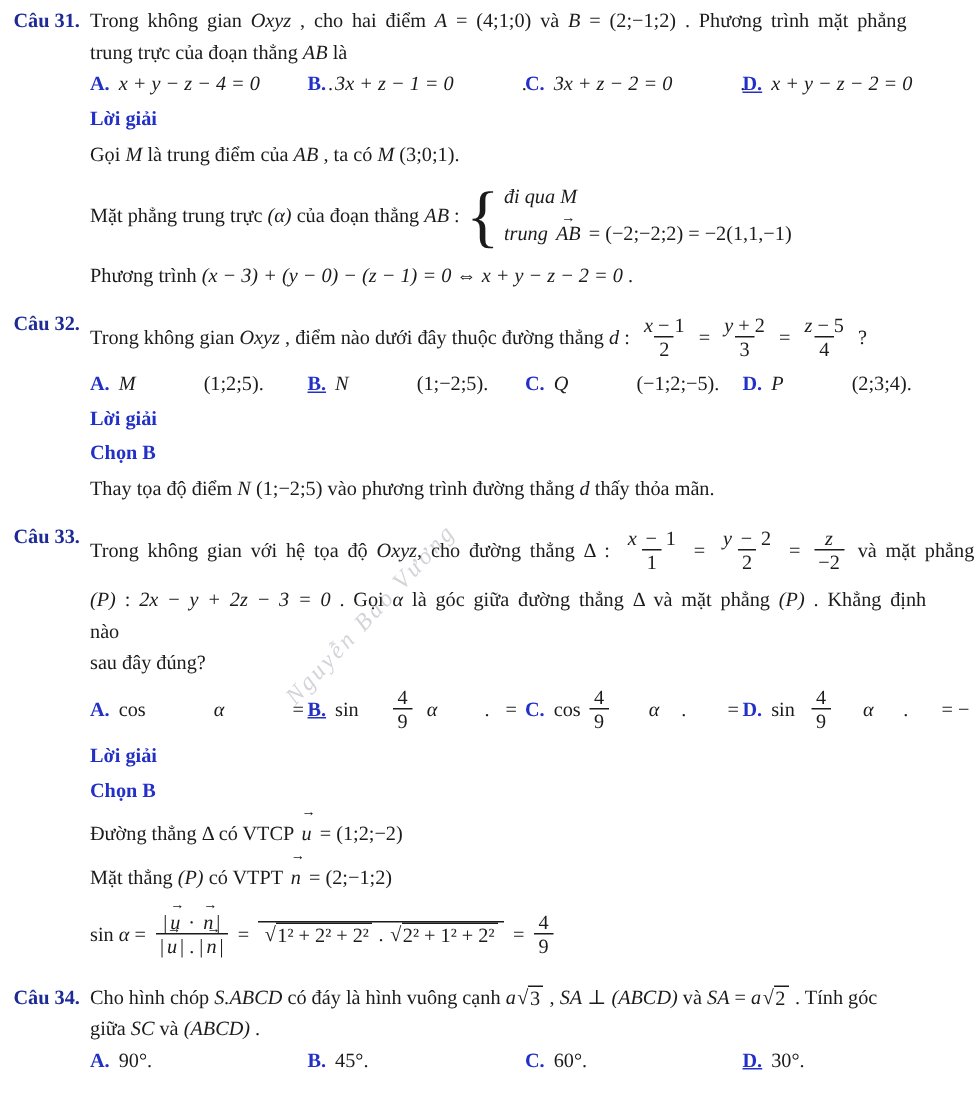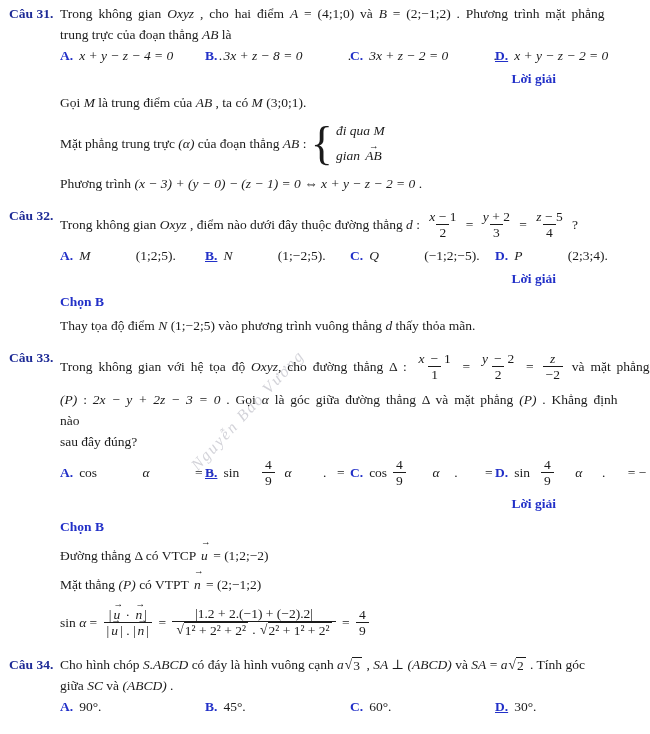--- a/index.html
+++ b/index.html
@@ -32,21 +32,21 @@
   .m { font-style:italic; }
   .fline { display:flex; align-items:center; min-height:40px; flex-wrap:nowrap; }
   .fline .seg { white-space:pre; }
   .answers { display:flex; margin:3px 0 1px; }
   .answers.tall { margin:5px 0 3px; }
   .ans { flex:1; display:flex; align-items:center; min-width:0; }
   .ans-letter { color:var(--accent); font-weight:bold; margin-right:6px; flex:none; }
   .ul { text-decoration:underline; }
   .ans-body { display:inline-flex; align-items:center; white-space:pre;gap:42px; }
   .ans-body .seg { white-space:pre; }
-  .sol-head { text-align:right; color:var(--accent); font-weight:bold; padding-right:84px; margin:5px 0 3px; line-height:20px; }
+  .sol-head { text-align:left; color:var(--accent); font-weight:bold; padding-right:84px; margin:5px 0 3px; line-height:20px; }
   .choose { color:var(--accent); font-weight:bold; margin:1px 0 3px; line-height:20px; }
   .frac { display:inline-flex; flex-direction:column; align-items:center; text-align:center; margin:0 3px; line-height:1.15; vertical-align:middle; }
   .frac .num { padding:0 3px; }
   .frac .den { border-top:1px solid currentColor; padding:0 3px; }
   .vec { position:relative; display:inline-block; font-style:italic; margin:0 2px; padding-top:0; }
   .vec-arrow { position:absolute; left:0; right:0; top:-0.75em; font-size:0.7em; font-style:normal; text-align:center; line-height:1; }
   .sqrt { display:inline-flex; align-items:flex-start; margin:0 1px; line-height:1.2; }
   .sqrt .rad { line-height:1.2; }
   .sqrt .sqrt-body { border-top:1px solid currentColor; padding:0 2px 0 1px; line-height:1.2; }
   .sys-row { display:flex; align-items:center; margin:11px 0 9px; }
@@ -70,40 +70,40 @@
       <div class="qbody">
         <div class="line ws"><span class="seg">Trong không gian </span><span class="seg m">Oxyz</span><span class="seg"> , cho hai điểm </span><span class="seg m">A</span><span class="seg"> = (4;1;0)</span><span class="seg"> và </span><span class="seg m">B</span><span class="seg"> = (2;−1;2)</span><span class="seg"> . Phương trình mặt phẳng</span></div>
         <div class="line"><span class="seg">trung trực của đoạn thẳng </span><span class="seg m">AB</span><span class="seg"> là</span></div>
         <div class="answers">
           <span class="ans">
             <span class="ans-letter">A.</span>
             <span class="ans-body"><span class="seg m">x + y − z − 4 = 0</span><span class="seg"> .</span></span>
           </span>
           <span class="ans">
             <span class="ans-letter">B.</span>
-            <span class="ans-body"><span class="seg m">3x + z − 8 = 0</span><span class="seg"> .</span></span>
+            <span class="ans-body"><span class="seg m">3x + z − 1 = 0</span><span class="seg"> .</span></span>
           </span>
           <span class="ans">
             <span class="ans-letter">C.</span>
             <span class="ans-body"><span class="seg m">3x + z − 2 = 0</span><span class="seg"> .</span></span>
           </span>
           <span class="ans">
             <span class="ans-letter ul">D.</span>
             <span class="ans-body"><span class="seg m">x + y − z − 2 = 0</span><span class="seg"> .</span></span>
           </span>
         </div>
         <div class="sol-head">Lời giải</div>
         <div class="line"><span class="seg">Gọi </span><span class="seg m">M</span><span class="seg"> là trung điểm của </span><span class="seg m">AB</span><span class="seg"> , ta có </span><span class="seg m">M</span><span class="seg"> (3;0;1).</span></div>
         <div class="sys-row">
           <span><span class="seg">Mặt phẳng trung trực </span><span class="seg m">(α)</span><span class="seg"> của đoạn thẳng </span><span class="seg m">AB</span><span class="seg"> : </span></span>
           <span class="system">
             <span class="brace">{</span>
             <span class="sys-col">
               <span class="sys-line"><span class="seg m">đi qua </span><span class="seg m">M</span></span>
-              <span class="sys-line"><span class="seg m">gian </span><span class="vec"><span class="vec-arrow">→</span><span class="vec-base">AB</span></span></span>
+              <span class="sys-line"><span class="seg m">trung </span><span class="vec"><span class="vec-arrow">→</span><span class="vec-base">AB</span></span><span class="seg"> = (−2;−2;2) = −2(1,1,−1)</span></span>
             </span>
           </span>
         </div>
         <div class="line"><span class="seg">Phương trình </span><span class="seg m">(x − 3) + (y − 0) − (z − 1) = 0</span><span class="seg"> ⇔ </span><span class="seg m">x + y − z − 2 = 0</span><span class="seg"> .</span></div>
       </div>
     </div>
   </section>
 
   <section class="q">
     <div class="qrow">
@@ -144,21 +144,21 @@
             <span class="ans-letter">C.</span>
             <span class="ans-body"><span class="seg m">Q</span><span class="seg"> (−1;2;−5).</span></span>
           </span>
           <span class="ans">
             <span class="ans-letter">D.</span>
             <span class="ans-body"><span class="seg m">P</span><span class="seg"> (2;3;4).</span></span>
           </span>
         </div>
         <div class="sol-head">Lời giải</div>
         <div class="choose">Chọn B</div>
-        <div class="line"><span class="seg">Thay tọa độ điểm </span><span class="seg m">N</span><span class="seg"> (1;−2;5)</span><span class="seg"> vào phương trình vuông thẳng </span><span class="seg m">d</span><span class="seg"> thấy thỏa mãn.</span></div>
+        <div class="line"><span class="seg">Thay tọa độ điểm </span><span class="seg m">N</span><span class="seg"> (1;−2;5)</span><span class="seg"> vào phương trình đường thẳng </span><span class="seg m">d</span><span class="seg"> thấy thỏa mãn.</span></div>
       </div>
     </div>
   </section>
 
   <section class="q">
     <div class="qrow">
       <span class="qlabel">Câu 33.</span>
       <div class="qbody">
         <div class="line fline ws">
             <span class="seg">Trong không gian với hệ tọa độ </span>
@@ -207,21 +207,20 @@
         <div class="line fline gap-top">
             <span class="seg">sin </span>
             <span class="seg m">α</span>
             <span class="seg"> = </span>
             <span class="frac">
               <span class="num"><span class="seg">|</span><span class="vec"><span class="vec-arrow">→</span><span class="vec-base">u</span></span><span class="seg"> · </span><span class="vec"><span class="vec-arrow">→</span><span class="vec-base">n</span></span><span class="seg">|</span></span>
               <span class="den"><span class="seg">|</span><span class="vec"><span class="vec-arrow">→</span><span class="vec-base">u</span></span><span class="seg">| . |</span><span class="vec"><span class="vec-arrow">→</span><span class="vec-base">n</span></span><span class="seg">|</span></span>
             </span>
             <span class="seg"> = </span>
             <span class="frac">
-              <span class="num"><span class="seg">|1.2 + 2.(−1) + (−2).2|</span></span>
               <span class="den"><span class="sqrt">
                   <span class="rad">√</span>
                   <span class="sqrt-body">1² + 2² + 2²</span>
                 </span><span class="seg"> . </span><span class="sqrt">
                   <span class="rad">√</span>
                   <span class="sqrt-body">2² + 1² + 2²</span>
                 </span></span>
             </span>
             <span class="seg"> = </span>
             <span class="frac">

